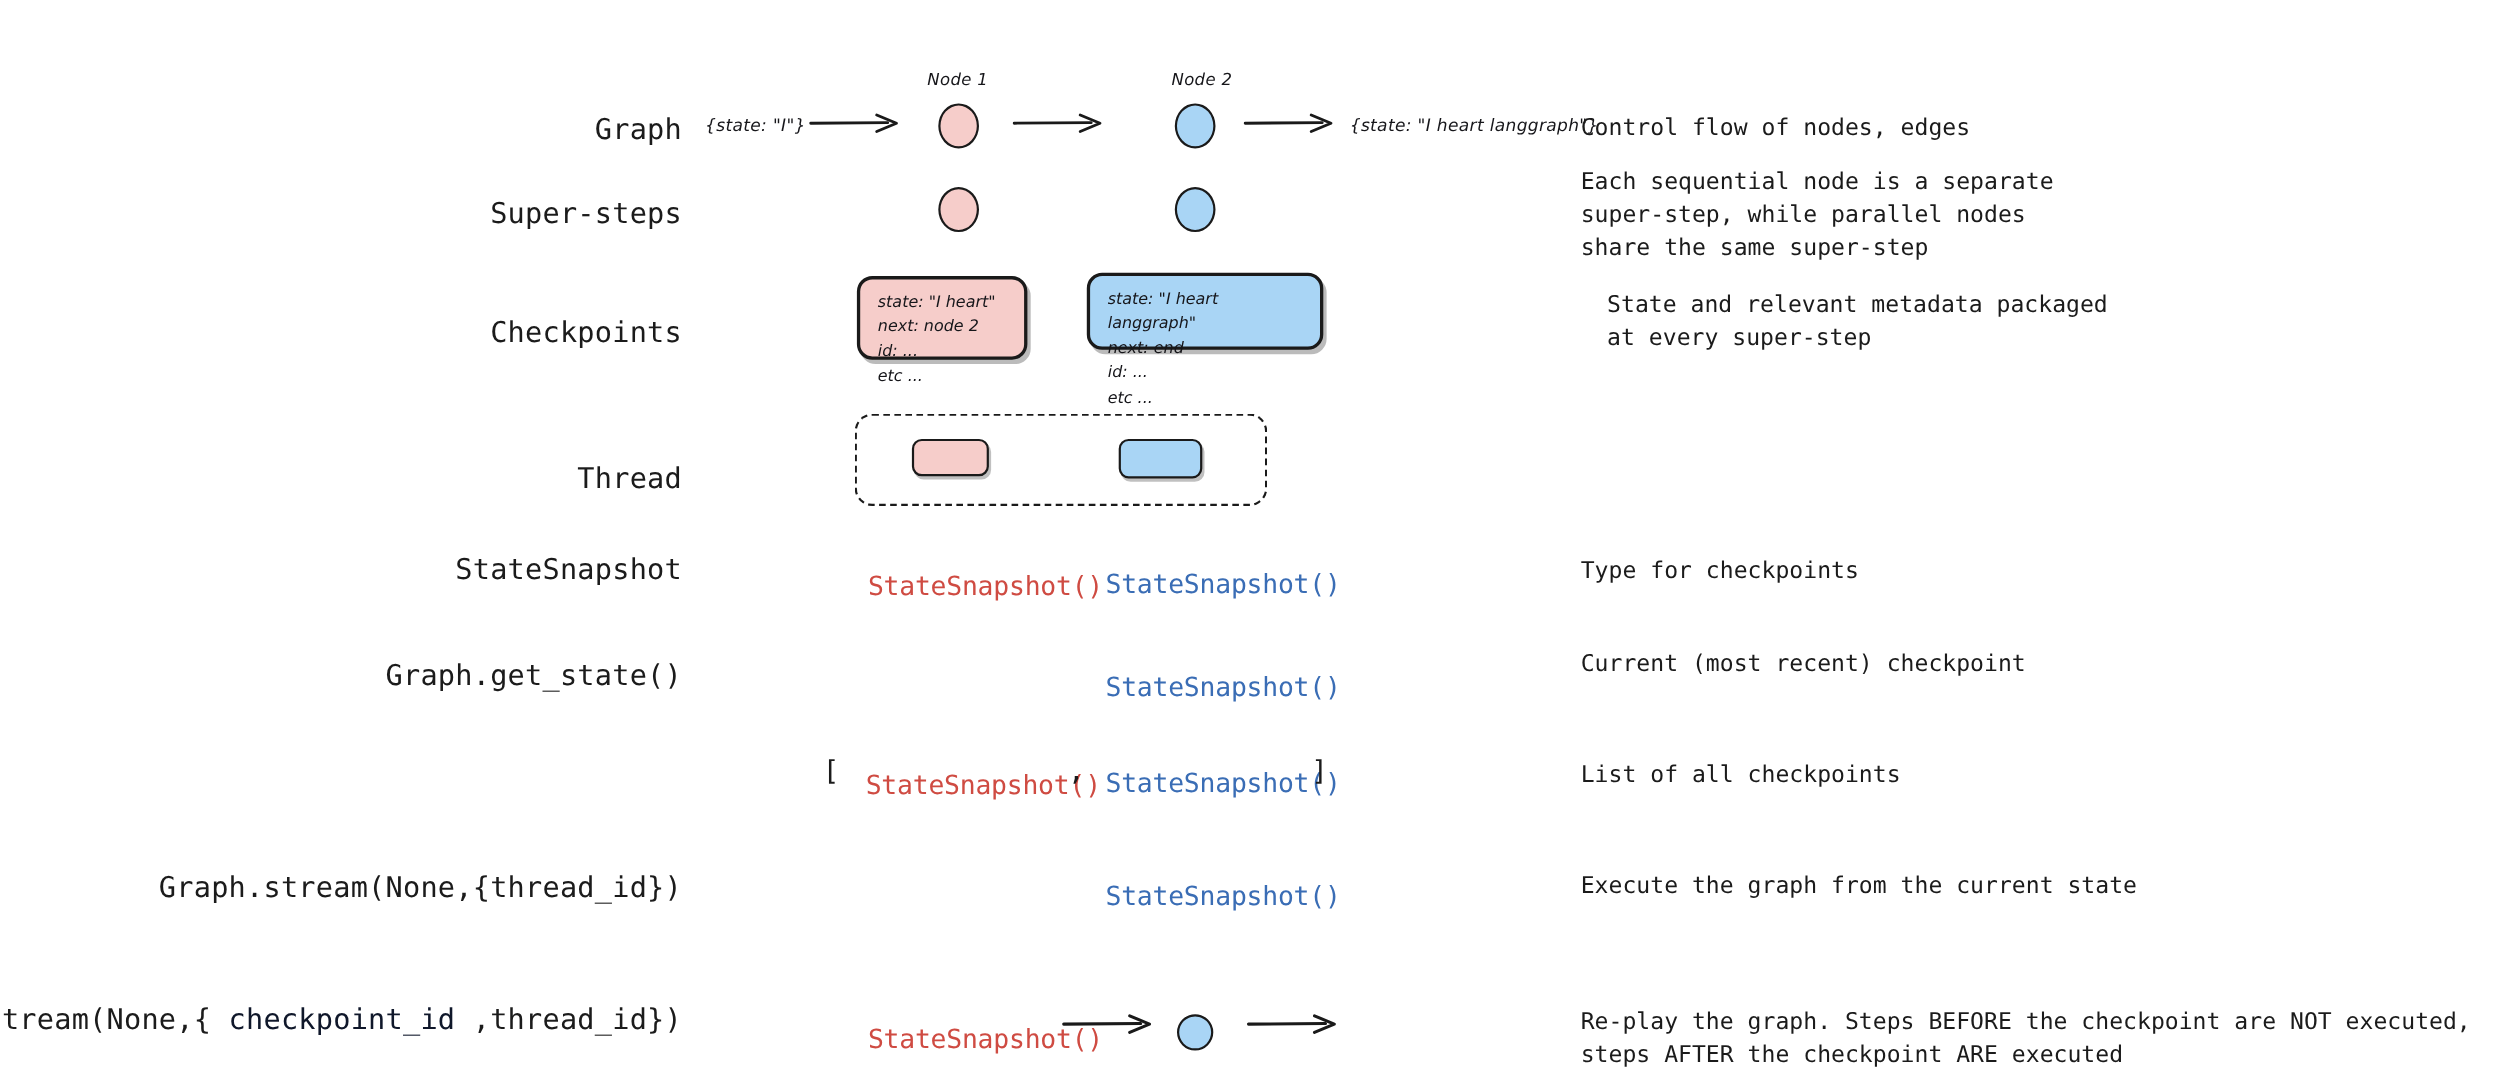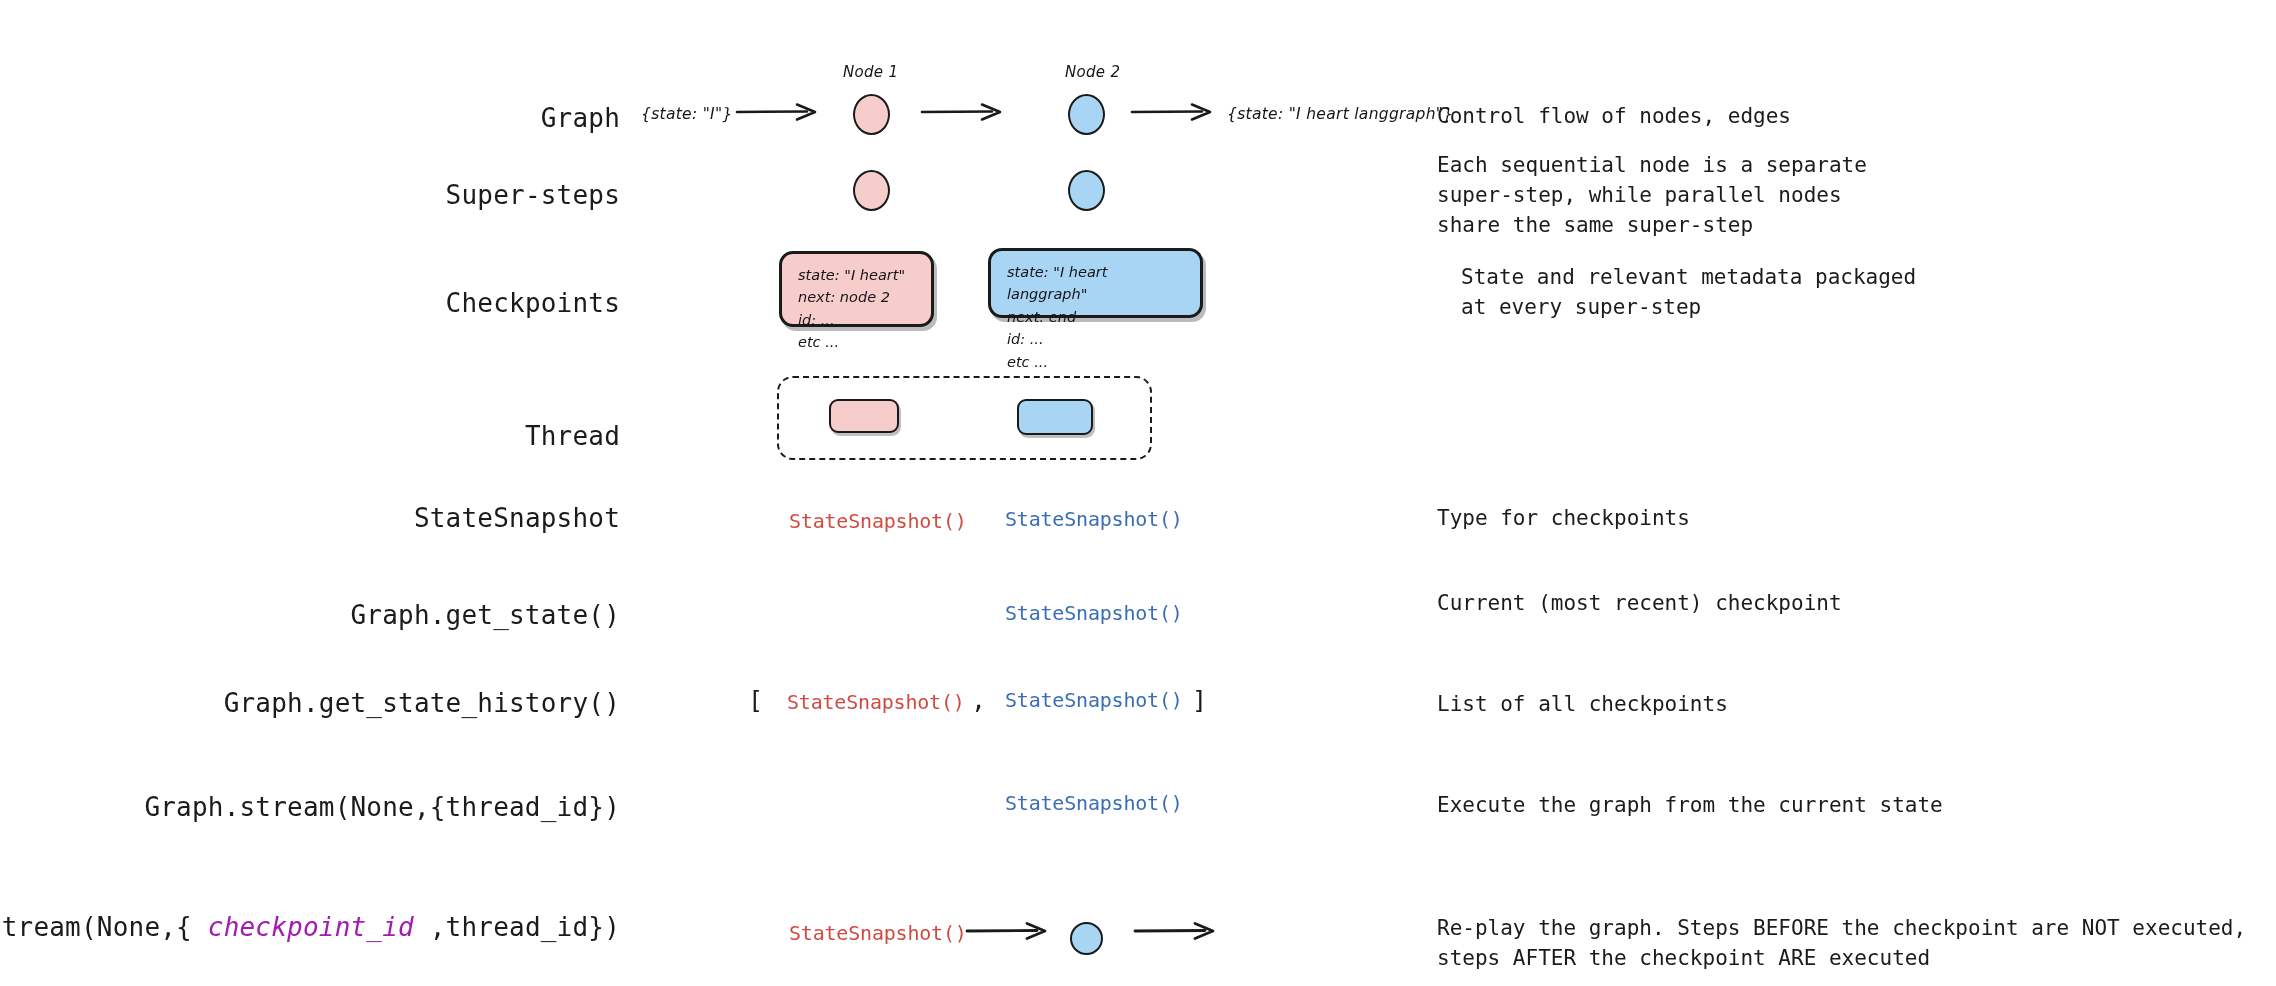--- a/index.html
+++ b/index.html
@@ -24,21 +24,21 @@
   .row-label {
     position: absolute;
     text-align: right;
     white-space: pre;
     color: #1b1b1b;
     font-family: "DejaVu Sans Mono", monospace;
     font-size: 26px;
     letter-spacing: 0.2px;
     line-height: 1.2;
   }
-  .row-label .hl-red { color: #a21caf; font-style: italic; }
+  .row-label .hl-red { color: #0f172a; }
 
   
   .desc {
     position: absolute;
     left: 1437px;
     color: #1b1b1b;
     font-family: "DejaVu Sans Mono", monospace;
     font-size: 21px;
     line-height: 1.44;
     white-space: pre-line;
@@ -107,23 +107,24 @@
     box-sizing: border-box;
     box-shadow: 2px 3px 0 rgba(30,30,30,0.28);
   }
   .mini-pink { background: #f6cdca; }
   .mini-blue { background: #a9d5f5; }
 
   
   .snap {
     position: absolute;
     font-family: "DejaVu Sans Mono", monospace;
-    font-size: 20px;
+    font-size: 24px;
     white-space: pre;
     letter-spacing: -0.2px;
+    margin-top: 10px;
   }
   .snap-red { color: #cf4b42; }
   .snap-blue { color: #3a6db5; }
   .bracket {
     position: absolute;
     font-family: "DejaVu Sans Mono", monospace;
     font-size: 25px;
     color: #1b1b1b;
     white-space: pre;
   }
@@ -203,21 +204,20 @@
   <div class="snap snap-blue" style="left:1005px; top:507px;">StateSnapshot()</div>
 
   <div class="desc" style="top:503px;">Type for checkpoints</div>
 
   <div class="row-label" style="right:1656px; top:600px;">Graph.get_state()</div>
 
   <div class="snap snap-blue" style="left:1005px; top:601px;">StateSnapshot()</div>
 
   <div class="desc" style="top:588px;">Current (most recent) checkpoint</div>
 
-  <div class="row-label" style="right:1656px; top:688px;">Graph.get_state_history()</div>
 
   <div class="bracket" style="left:748px; top:686px;">[</div>
   <div class="snap snap-red" style="left:787px; top:690px;">StateSnapshot()</div>
   <div class="bracket" style="left:971px; top:686px;">,</div>
   <div class="snap snap-blue" style="left:1005px; top:688px;">StateSnapshot()</div>
   <div class="bracket" style="left:1192px; top:686px;">]</div>
 
   <div class="desc" style="top:689px;">List of all checkpoints</div>
 
   <div class="row-label" style="right:1656px; top:792px;">Graph.stream(None,{thread_id})</div>

